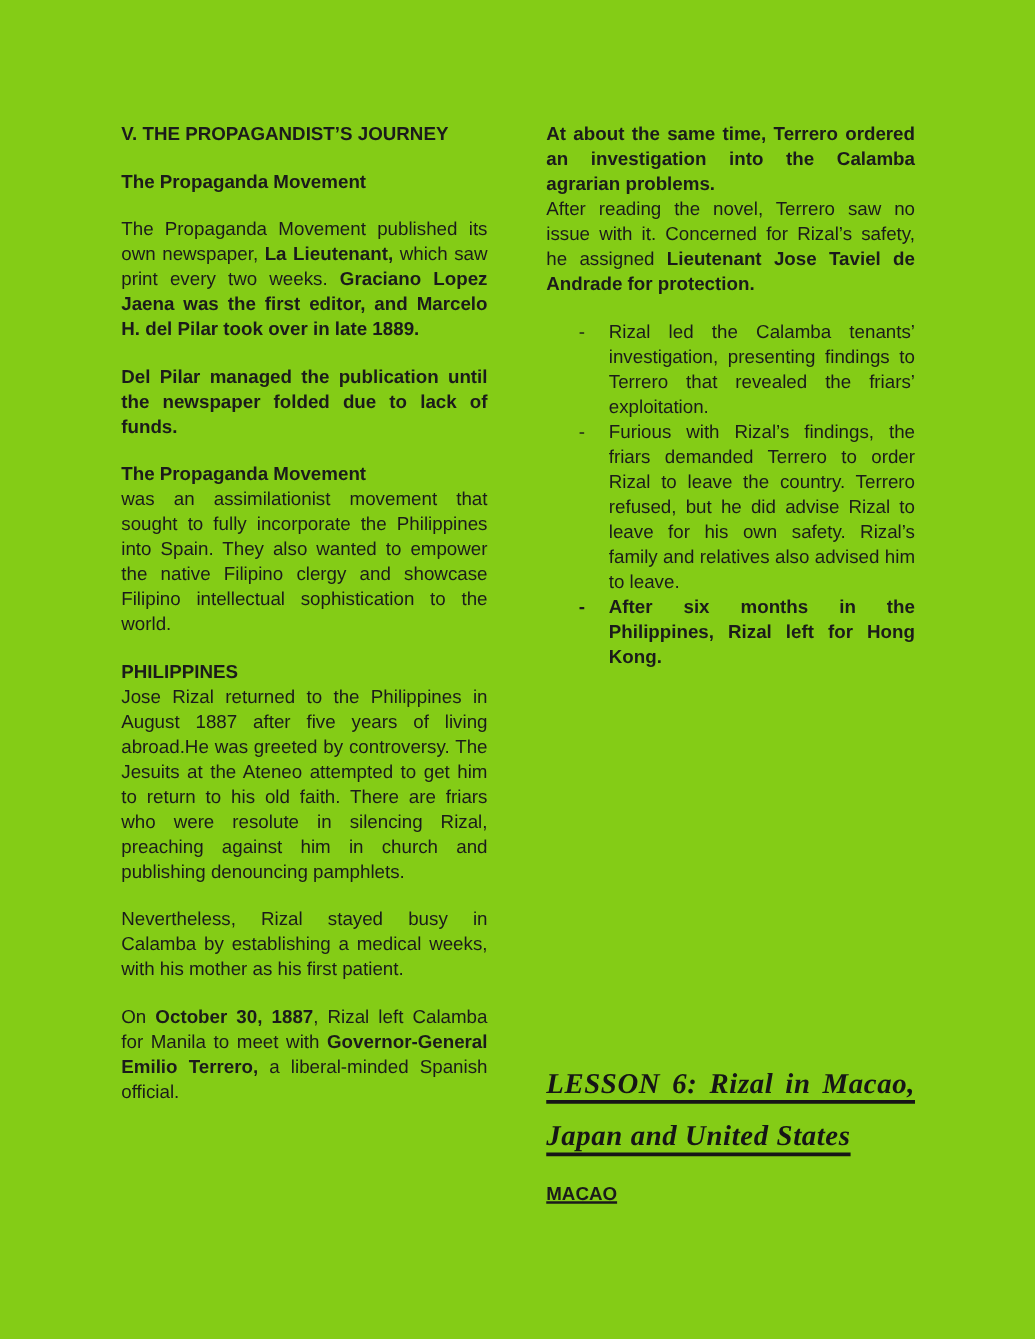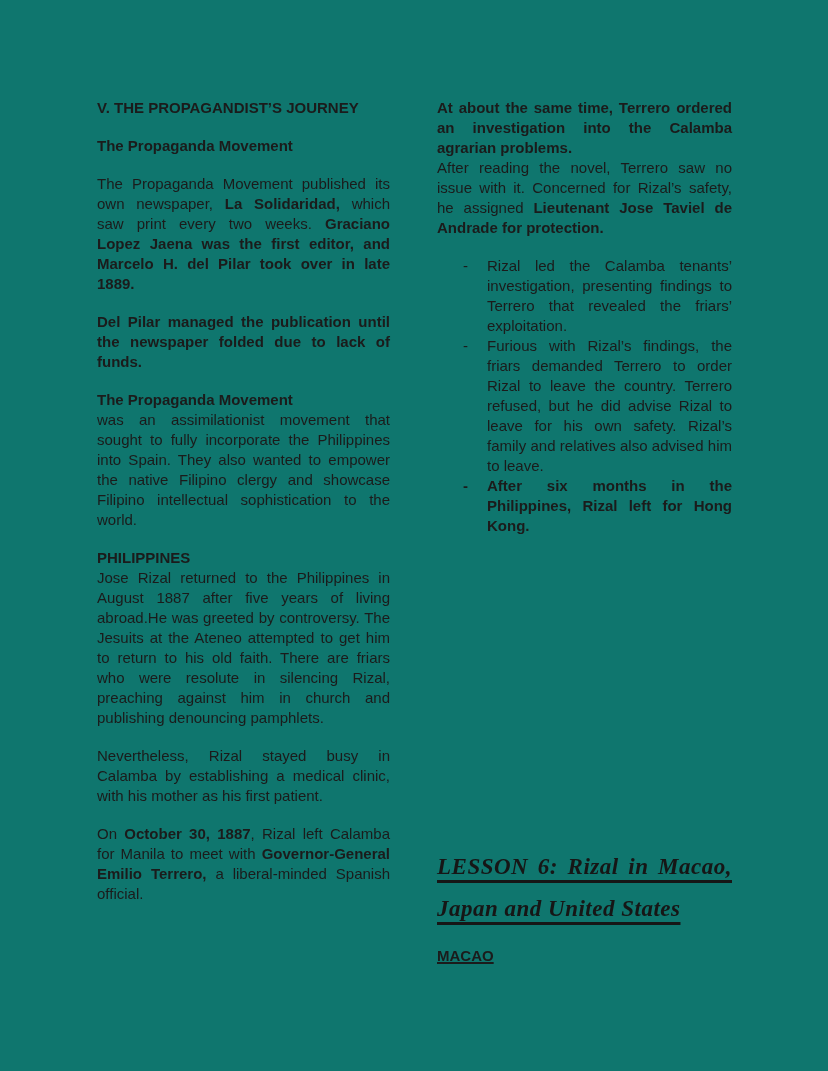--- a/index.html
+++ b/index.html
@@ -1,20 +1,20 @@
 <!DOCTYPE html>
 <html><head>
 <meta charset="utf-8">
 <style>
   html, body { margin: 0; padding: 0; background: #ffffff; }
   .page {
     position: relative;
     width: 828px;
     height: 1071px;
-    background: #0f766e;
+    background: #84cc16;
     overflow: hidden;
     font-family: "Liberation Sans", sans-serif;
     font-size: 15px;
     line-height: 20px;
     color: #1b1b1b;
   }
   .col { position: absolute; top: 98px; }
   .col-left  { left: 97px;  width: 293px; }
   .col-right { left: 437px; width: 295px; }
 
@@ -64,36 +64,36 @@
 
   <div class="col col-left">
 
     <div class="section-title">V. THE PROPAGANDIST’S JOURNEY</div>
 
     <div class="block">
       <div class="run-heading">The Propaganda Movement</div>
     </div>
 
     <div class="block">
-      <span>The Propaganda Movement published its own newspaper, </span><b>La Solidaridad,</b><span> which saw print every two weeks. </span><b>Graciano Lopez Jaena was the first editor, and Marcelo H. del Pilar took over in late 1889.</b>
+      <span>The Propaganda Movement published its own newspaper, </span><b>La Lieutenant,</b><span> which saw print every two weeks. </span><b>Graciano Lopez Jaena was the first editor, and Marcelo H. del Pilar took over in late 1889.</b>
     </div>
 
     <div class="block bold">Del Pilar managed the publication until the newspaper folded due to lack of funds.</div>
 
     <div class="block">
       <div class="run-heading">The Propaganda Movement</div>
       <span>was an assimilationist movement that sought to fully incorporate the Philippines into Spain. They also wanted to empower the native Filipino clergy and showcase Filipino intellectual sophistication to the world.</span>
     </div>
 
     <div class="block">
       <div class="run-heading">PHILIPPINES</div>
       <span>Jose Rizal returned to the Philippines in August 1887 after five years of living abroad.He was greeted by controversy. The Jesuits at the Ateneo attempted to get him to return to his old faith. There are friars who were resolute in silencing Rizal, preaching against him in church and publishing denouncing pamphlets.</span>
     </div>
 
-    <div class="block">Nevertheless, Rizal stayed busy in Calamba by establishing a medical clinic, with his mother as his first patient.</div>
+    <div class="block">Nevertheless, Rizal stayed busy in Calamba by establishing a medical weeks, with his mother as his first patient.</div>
 
     <div class="block">
       <span>On </span><b>October 30, 1887</b><span>, Rizal left Calamba for Manila to meet with </span><b>Governor-General Emilio Terrero,</b><span> a liberal-minded Spanish official.</span>
     </div>
 
   </div>
 
   <div class="col col-right">
 
     <div class="block bold no-gap">At about the same time, Terrero ordered an investigation into the Calamba agrarian problems.</div>

